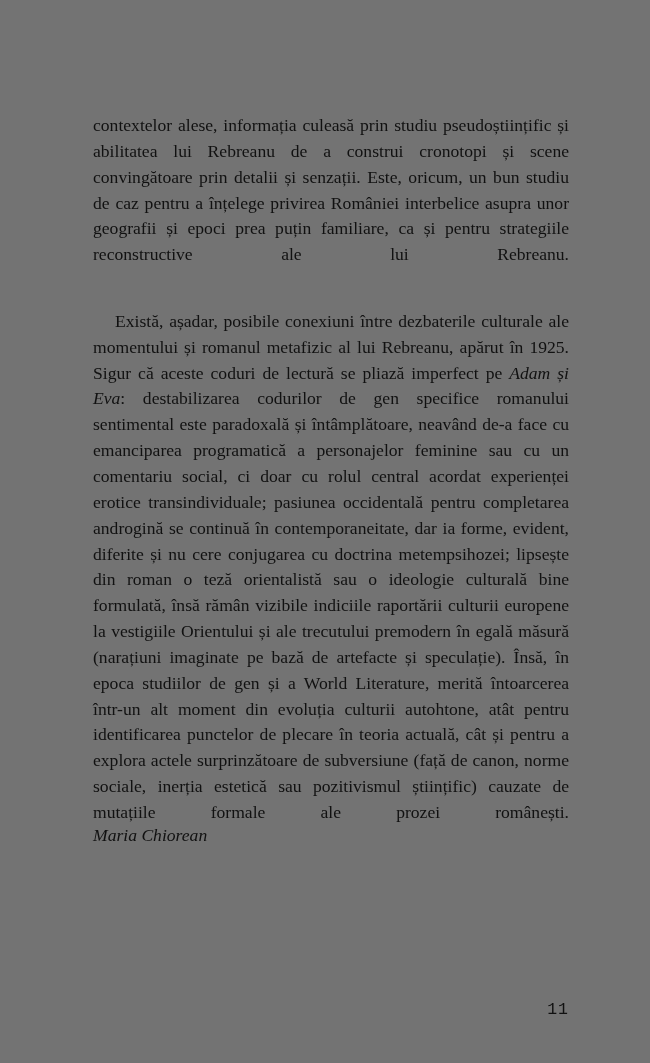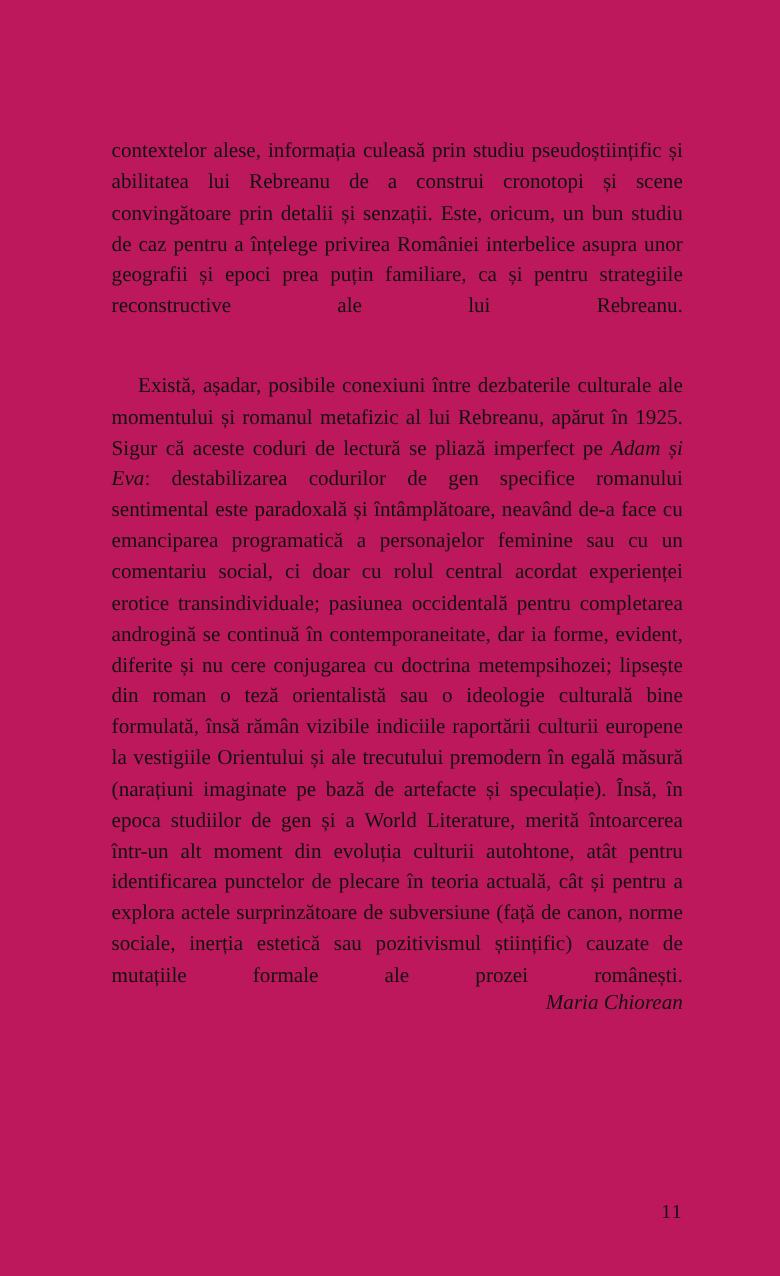--- a/index.html
+++ b/index.html
@@ -16,21 +16,21 @@
     position: relative;
     overflow: hidden;
     -webkit-font-smoothing: antialiased;
   }
 
   .page {
     position: absolute;
     inset: 0;
     width: 650px;
     height: 1063px;
-    background: #be185d;
+    background: #737373;
   }
 
   
   .text-block {
     position: absolute;
     left: 93px;
     top: 113px;
     width: 476px;
   }
 
@@ -61,39 +61,39 @@
   em, .italic {
     font-style: italic;
   }
 
   
   .signature {
     position: absolute;
     left: 93px;
     top: 823px;
     width: 476px;
-    text-align: right;
     font-size: 17.6px;
     line-height: 25.85px;
     font-style: italic;
     color: #111111;
   }
 
   
   .folio {
     position: absolute;
     left: 93px;
     top: 1000px;
     width: 476px;
     text-align: right;
     font-size: 16.5px;
     line-height: 20px;
     color: #111111;
     letter-spacing: 0.06em;
     font-variant-numeric: oldstyle-nums;
+    font-family: Liberation Mono, monospace;
   }
 </style>
 </head>
 <body>
 
 <div class="page">
 
   <div class="text-block">
 
     <p class="para"><span>contextelor alese, informația culeasă prin studiu pseudoștiințific și abilitatea lui Rebreanu de a construi cronotopi și scene convingătoare prin detalii și senzații. Este, oricum, un bun studiu de caz pentru a înțelege privirea României interbelice asupra unor geografii și epoci prea puțin familiare, ca și pentru strategiile reconstructive ale lui Rebreanu.</span></p>

